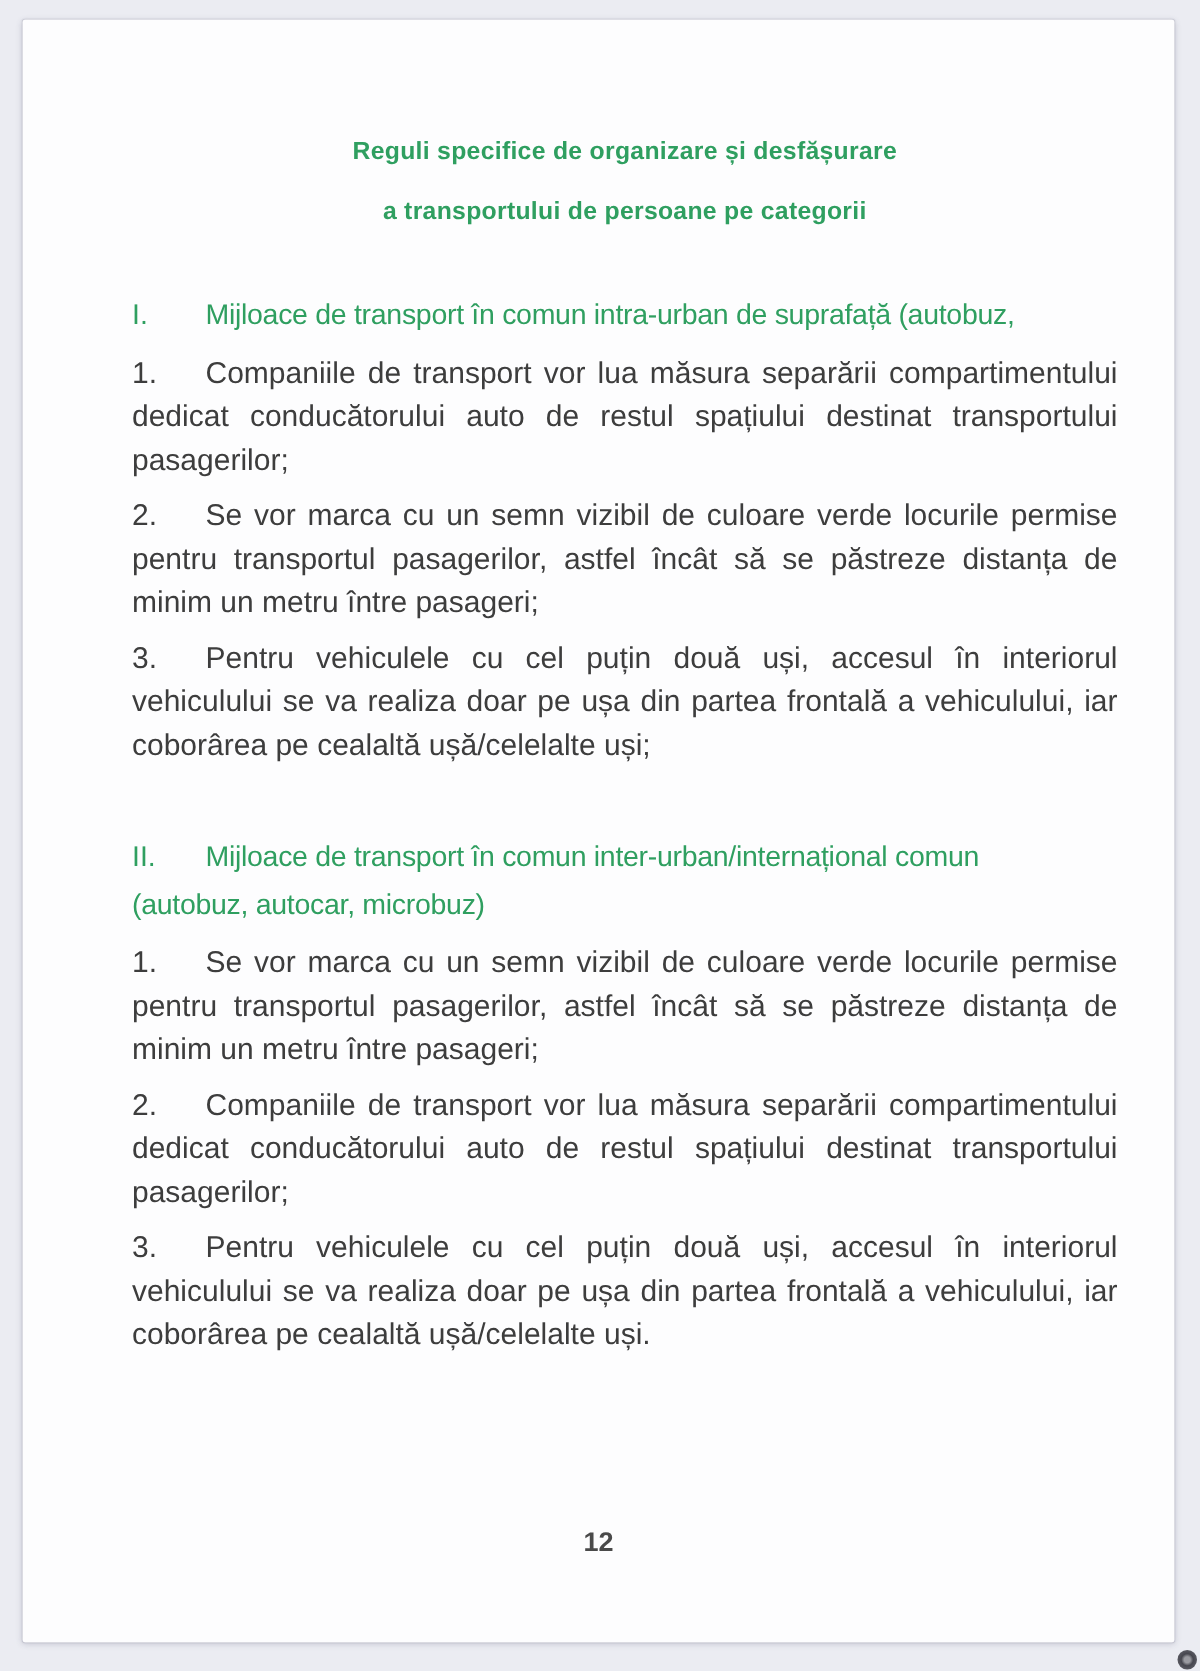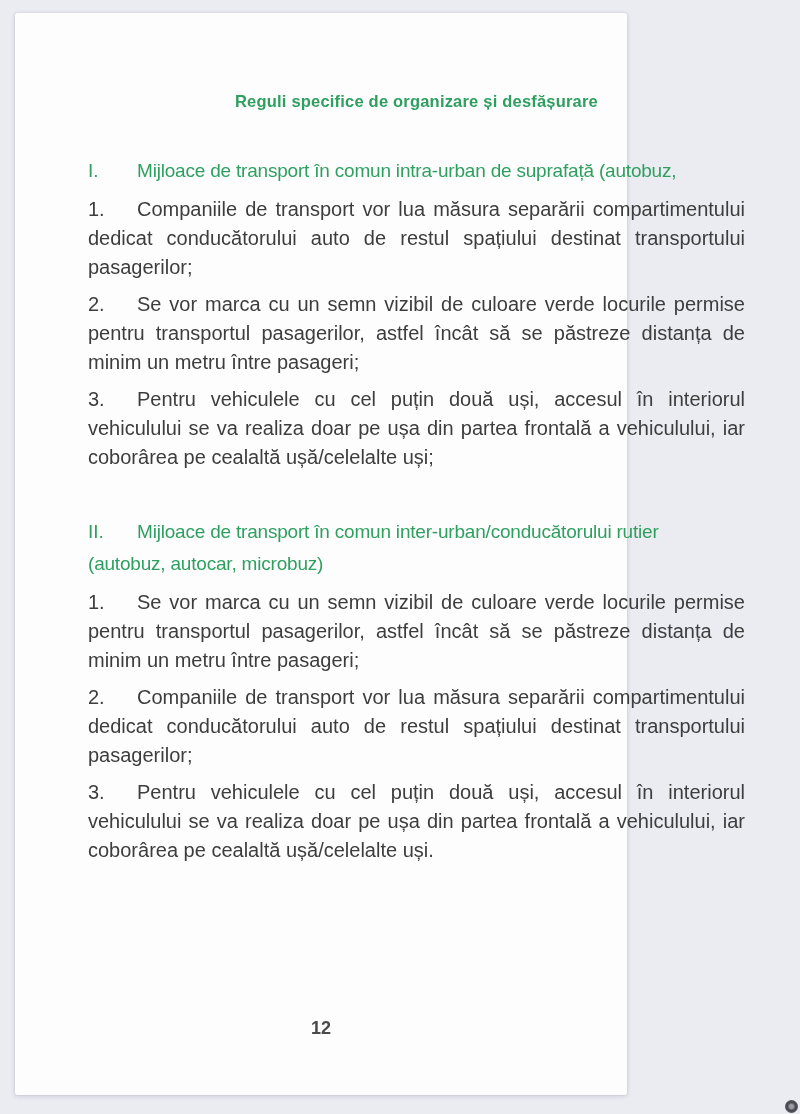--- a/index.html
+++ b/index.html
@@ -6,21 +6,21 @@
   html, body { width: 800px; height: 1114px; }
   body {
     position: relative;
     overflow: hidden;
     background: var(--background, #ebecf2);
     font-family: "Liberation Sans", "DejaVu Sans", sans-serif;
   }
   .sheet {
     position: absolute;
     left: 15px; top: 13px;
-    width: 612px; height: 1082px;
+    width: 768px; height: 1082px;
     background: var(--page-bg, #fdfdfe);
     border-radius: 2px;
     box-shadow: 0 1px 4px rgba(70, 70, 100, 0.22), 0 0 1px rgba(70,70,100,0.25);
     padding-left: 24px;
   }
   .content {
     position: absolute;
     left: 73px; top: 0;
     width: 657px;
     padding-top: 68px;
@@ -75,34 +75,35 @@
   }
 </style>
 </head>
 <body>
 
 <div class="sheet">
   <div class="content">
 
     <header class="doc-title">
       <div class="title-line">Reguli specifice de organizare și desfășurare</div>
+      <div class="title-line">a transportului de persoane pe categorii</div>
     </header>
 
     <section class="doc-section">
       <div class="section-heading">
         <div class="heading-line"><span class="numeral">I.</span><span>Mijloace de transport în comun intra-urban de suprafață (autobuz,</span></div>
       </div>
       <p class="para"><span class="num">1.</span><span>Companiile de transport vor lua măsura separării compartimentului dedicat conducătorului auto de restul spațiului destinat transportului pasagerilor;</span></p>
       <p class="para"><span class="num">2.</span><span>Se vor marca cu un semn vizibil de culoare verde locurile permise pentru transportul pasagerilor, astfel încât să se păstreze distanța de minim un metru între pasageri;</span></p>
       <p class="para"><span class="num">3.</span><span>Pentru vehiculele cu cel puțin două uși, accesul în interiorul vehiculului se va realiza doar pe ușa din partea frontală a vehiculului, iar coborârea pe cealaltă ușă/celelalte uși;</span></p>
     </section>
 
     <section class="doc-section">
       <div class="section-heading">
-        <div class="heading-line"><span class="numeral">II.</span><span>Mijloace de transport în comun inter-urban/conducătorului rutier</span></div>
+        <div class="heading-line"><span class="numeral">II.</span><span>Mijloace de transport în comun inter-urban/internațional comun</span></div>
         <div class="heading-line">(autobuz, autocar, microbuz)</div>
       </div>
       <p class="para"><span class="num">1.</span><span>Se vor marca cu un semn vizibil de culoare verde locurile permise pentru transportul pasagerilor, astfel încât să se păstreze distanța de minim un metru între pasageri;</span></p>
       <p class="para"><span class="num">2.</span><span>Companiile de transport vor lua măsura separării compartimentului dedicat conducătorului auto de restul spațiului destinat transportului pasagerilor;</span></p>
       <p class="para"><span class="num">3.</span><span>Pentru vehiculele cu cel puțin două uși, accesul în interiorul vehiculului se va realiza doar pe ușa din partea frontală a vehiculului, iar coborârea pe cealaltă ușă/celelalte uși.</span></p>
     </section>
 
   </div>
 
   <div class="page-number">12</div>

